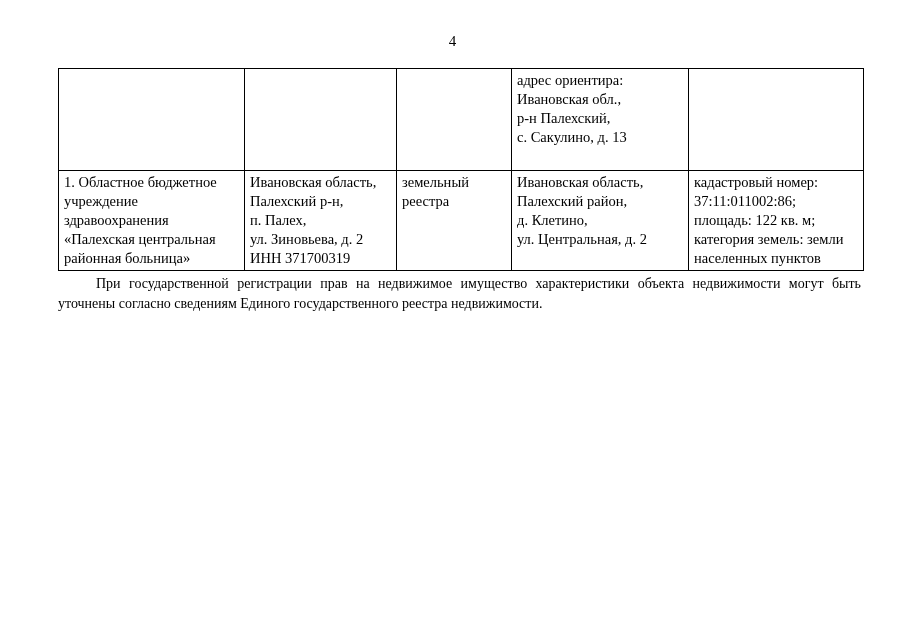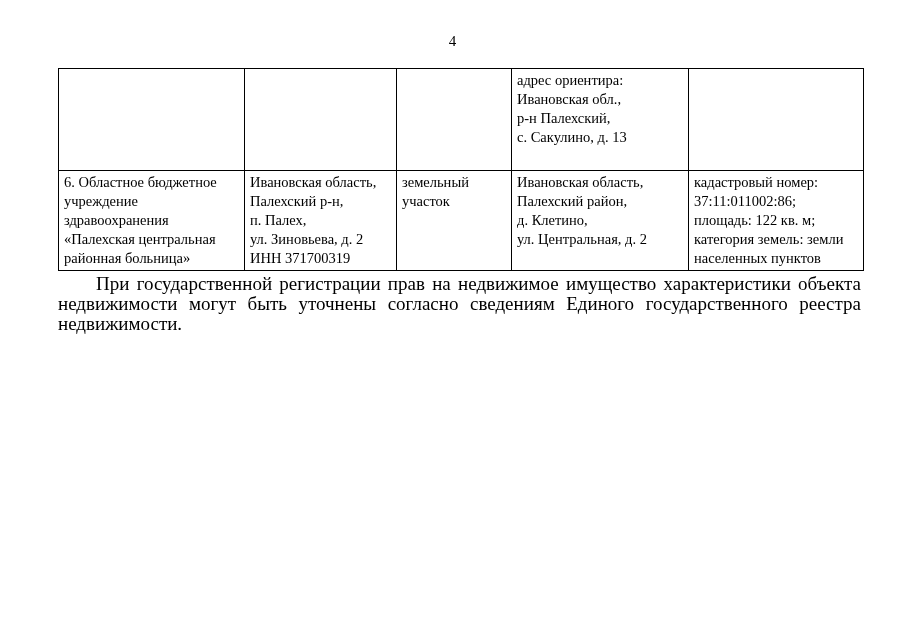--- a/index.html
+++ b/index.html
@@ -43,21 +43,21 @@
     word-wrap: break-word;
   }
   tr.row-continuation { height: 102px; }
   tr.row-entry { height: 93px; }
   .body-paragraph {
     position: absolute;
     left: 58px;
     top: 274px;
     width: 803px;
     margin: 0;
-    font-size: 19px;
+    font-size: 14px;
     line-height: 20px;
     text-align: justify;
     text-indent: 38px;
   }
 </style>
 </head>
 <body>
 
 <div class="page">
 
@@ -76,28 +76,28 @@
         <td></td>
         <td></td>
         <td></td>
         <td>адрес ориентира:
 Ивановская обл.,
 р-н Палехский,
 с. Сакулино, д. 13</td>
         <td></td>
       </tr>
       <tr class="row-entry">
-        <td>6. Областное бюджетное учреждение здравоохранения «Палехская центральная районная больница»</td>
+        <td>1. Областное бюджетное учреждение здравоохранения «Палехская центральная районная больница»</td>
         <td>Ивановская область,
 Палехский р-н,
 п. Палех,
 ул. Зиновьева, д. 2
 ИНН 371700319</td>
         <td>земельный
-участок</td>
+реестра</td>
         <td>Ивановская область,
 Палехский район,
 д. Клетино,
 ул. Центральная, д. 2</td>
         <td>кадастровый номер:
 37:11:011002:86;
 площадь:  122  кв. м;
 категория земель: земли населенных пунктов</td>
       </tr>
     </tbody>

